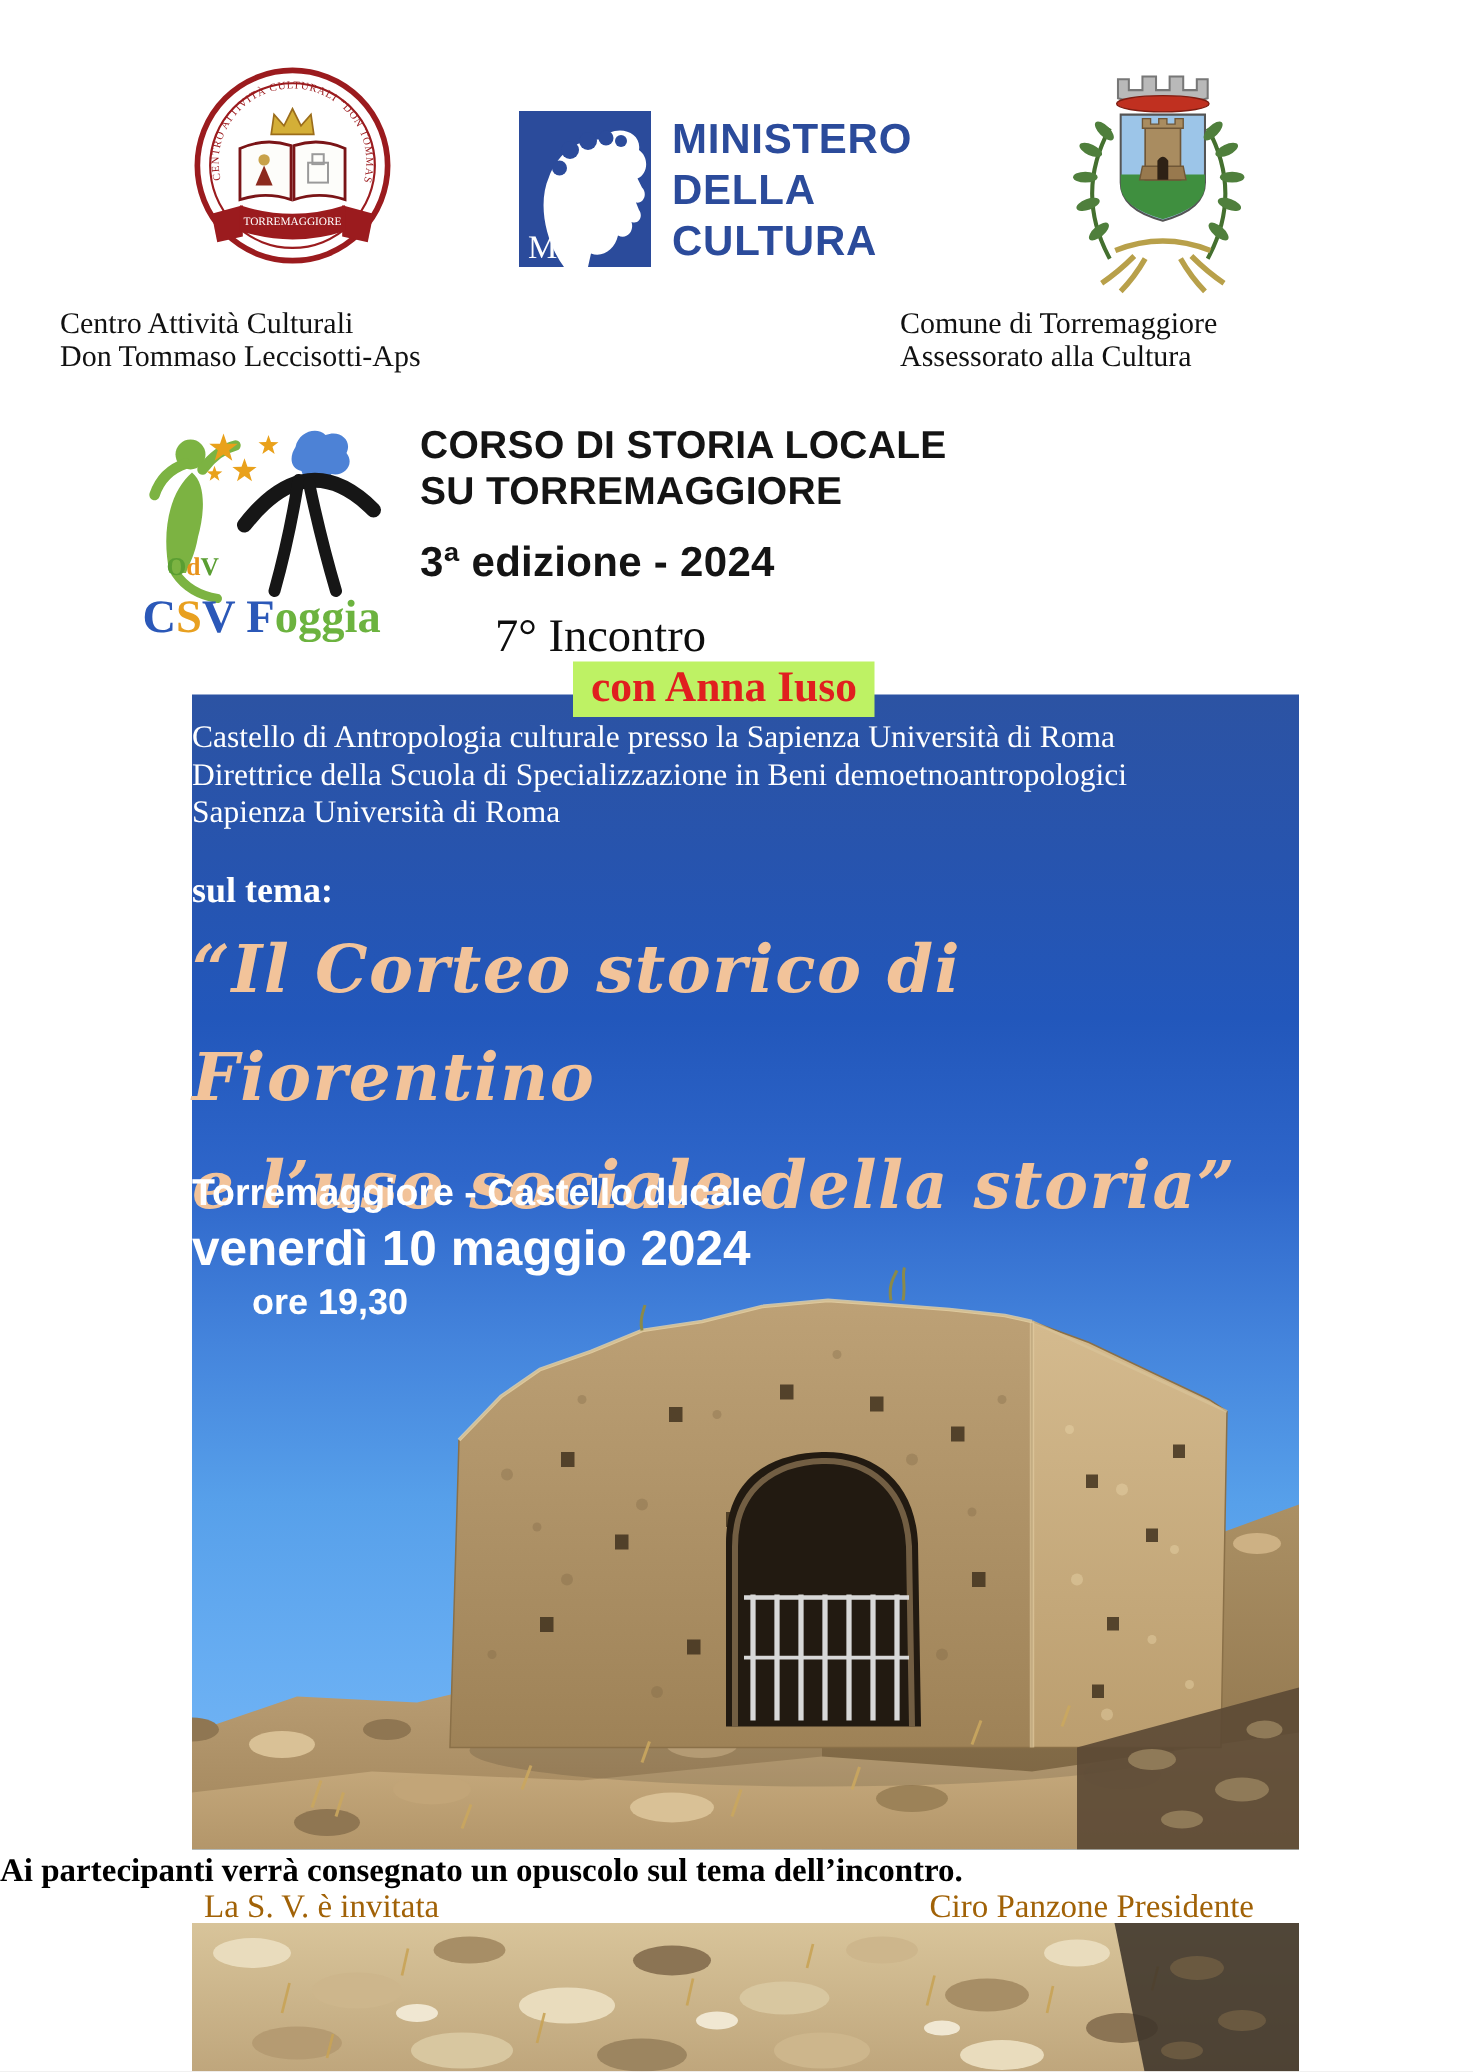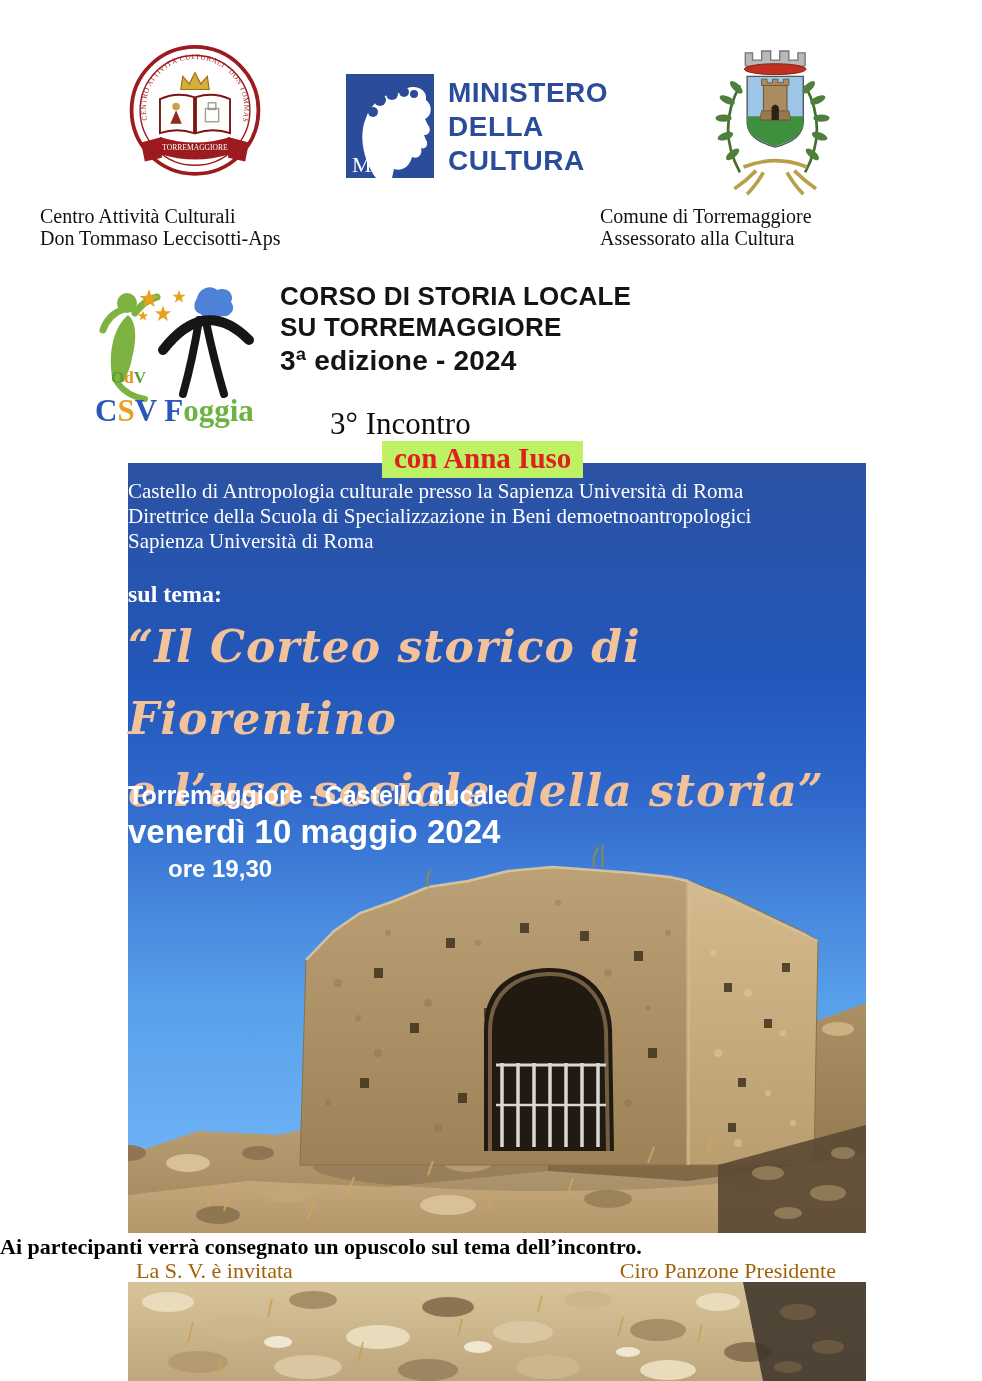--- a/index.html
+++ b/index.html
@@ -144,21 +144,21 @@
   </svg>
 
   <div class="abs org-caption center" style="left:600px;top:205px;width:344px;">
     <div>Comune di Torremaggiore</div>
     <div>Assessorato alla Cultura</div>
   </div>
 
   <div class="abs course center" style="left:280px;top:281px;width:400px;">
     <div>CORSO DI STORIA LOCALE</div>
     <div>SU TORREMAGGIORE</div>
-    <div style="font-size:28px;margin-top:2px;">3ª edizione - 2024</div>
+    <div style="font-size:28px;margin-top:16px;">3ª edizione - 2024</div>
   </div>
 
   <svg class="abs" style="left:93px;top:286px;" width="168" height="142" viewBox="0 0 168 142">
     <defs>
       <path id="star5" d="M0,-10 L2.35,-3.24 L9.51,-3.09 L3.8,1.24 L5.88,8.09 L0,4 L-5.88,8.09 L-3.8,1.24 L-9.51,-3.09 L-2.35,-3.24 Z"></path>
     </defs>
 
     <g>
       <circle cx="34" cy="17" r="10" fill="#7cb342"></circle>
       <path d="M20,96 C14,66 21,41 35,29 C45,37 43,58 39,72 C37,84 33,90 31,96 Z" fill="#7cb342"></path>
@@ -180,21 +180,21 @@
       <path d="M70,64 Q112,10 156,54" stroke-width="10"></path>
       <path d="M106,34 Q100,72 90,108" stroke-width="8"></path>
       <path d="M113,36 Q121,74 131,108" stroke-width="8"></path>
     </g>
 
     <text x="18" y="97" font-size="17" font-weight="bold" font-family="Liberation Serif,serif"><tspan fill="#5a9e32">O</tspan><tspan fill="#e8921a">d</tspan><tspan fill="#5a9e32">V</tspan></text>
 
     <text x="2" y="135" font-size="31" font-weight="bold" font-family="Liberation Serif,serif"><tspan fill="#2b58b8">C</tspan><tspan fill="#e8a020">S</tspan><tspan fill="#2b58b8">V</tspan><tspan fill="#2b58b8"> F</tspan><tspan fill="#6cb33f">oggia</tspan></text>
   </svg>
 
-  <div class="abs incontro center" style="left:330px;top:406px;width:300px;">3° Incontro</div>
+  <div class="abs incontro center" style="left:330px;top:406px;width:300px;">7° Incontro</div>
 
   <div class="abs speaker-chip" style="left:382px;top:441px;">con Anna Iuso</div>
 
   <div id="poster" class="abs">
 
     <svg class="abs" style="left:0;top:0;" width="738" height="770" viewBox="0 0 738 770">
       <defs>
         <linearGradient id="gFront" x1="0" y1="0" x2="0" y2="1">
           <stop offset="0" stop-color="#bda176"></stop>
             <stop offset="1" stop-color="#9e8257"></stop>

